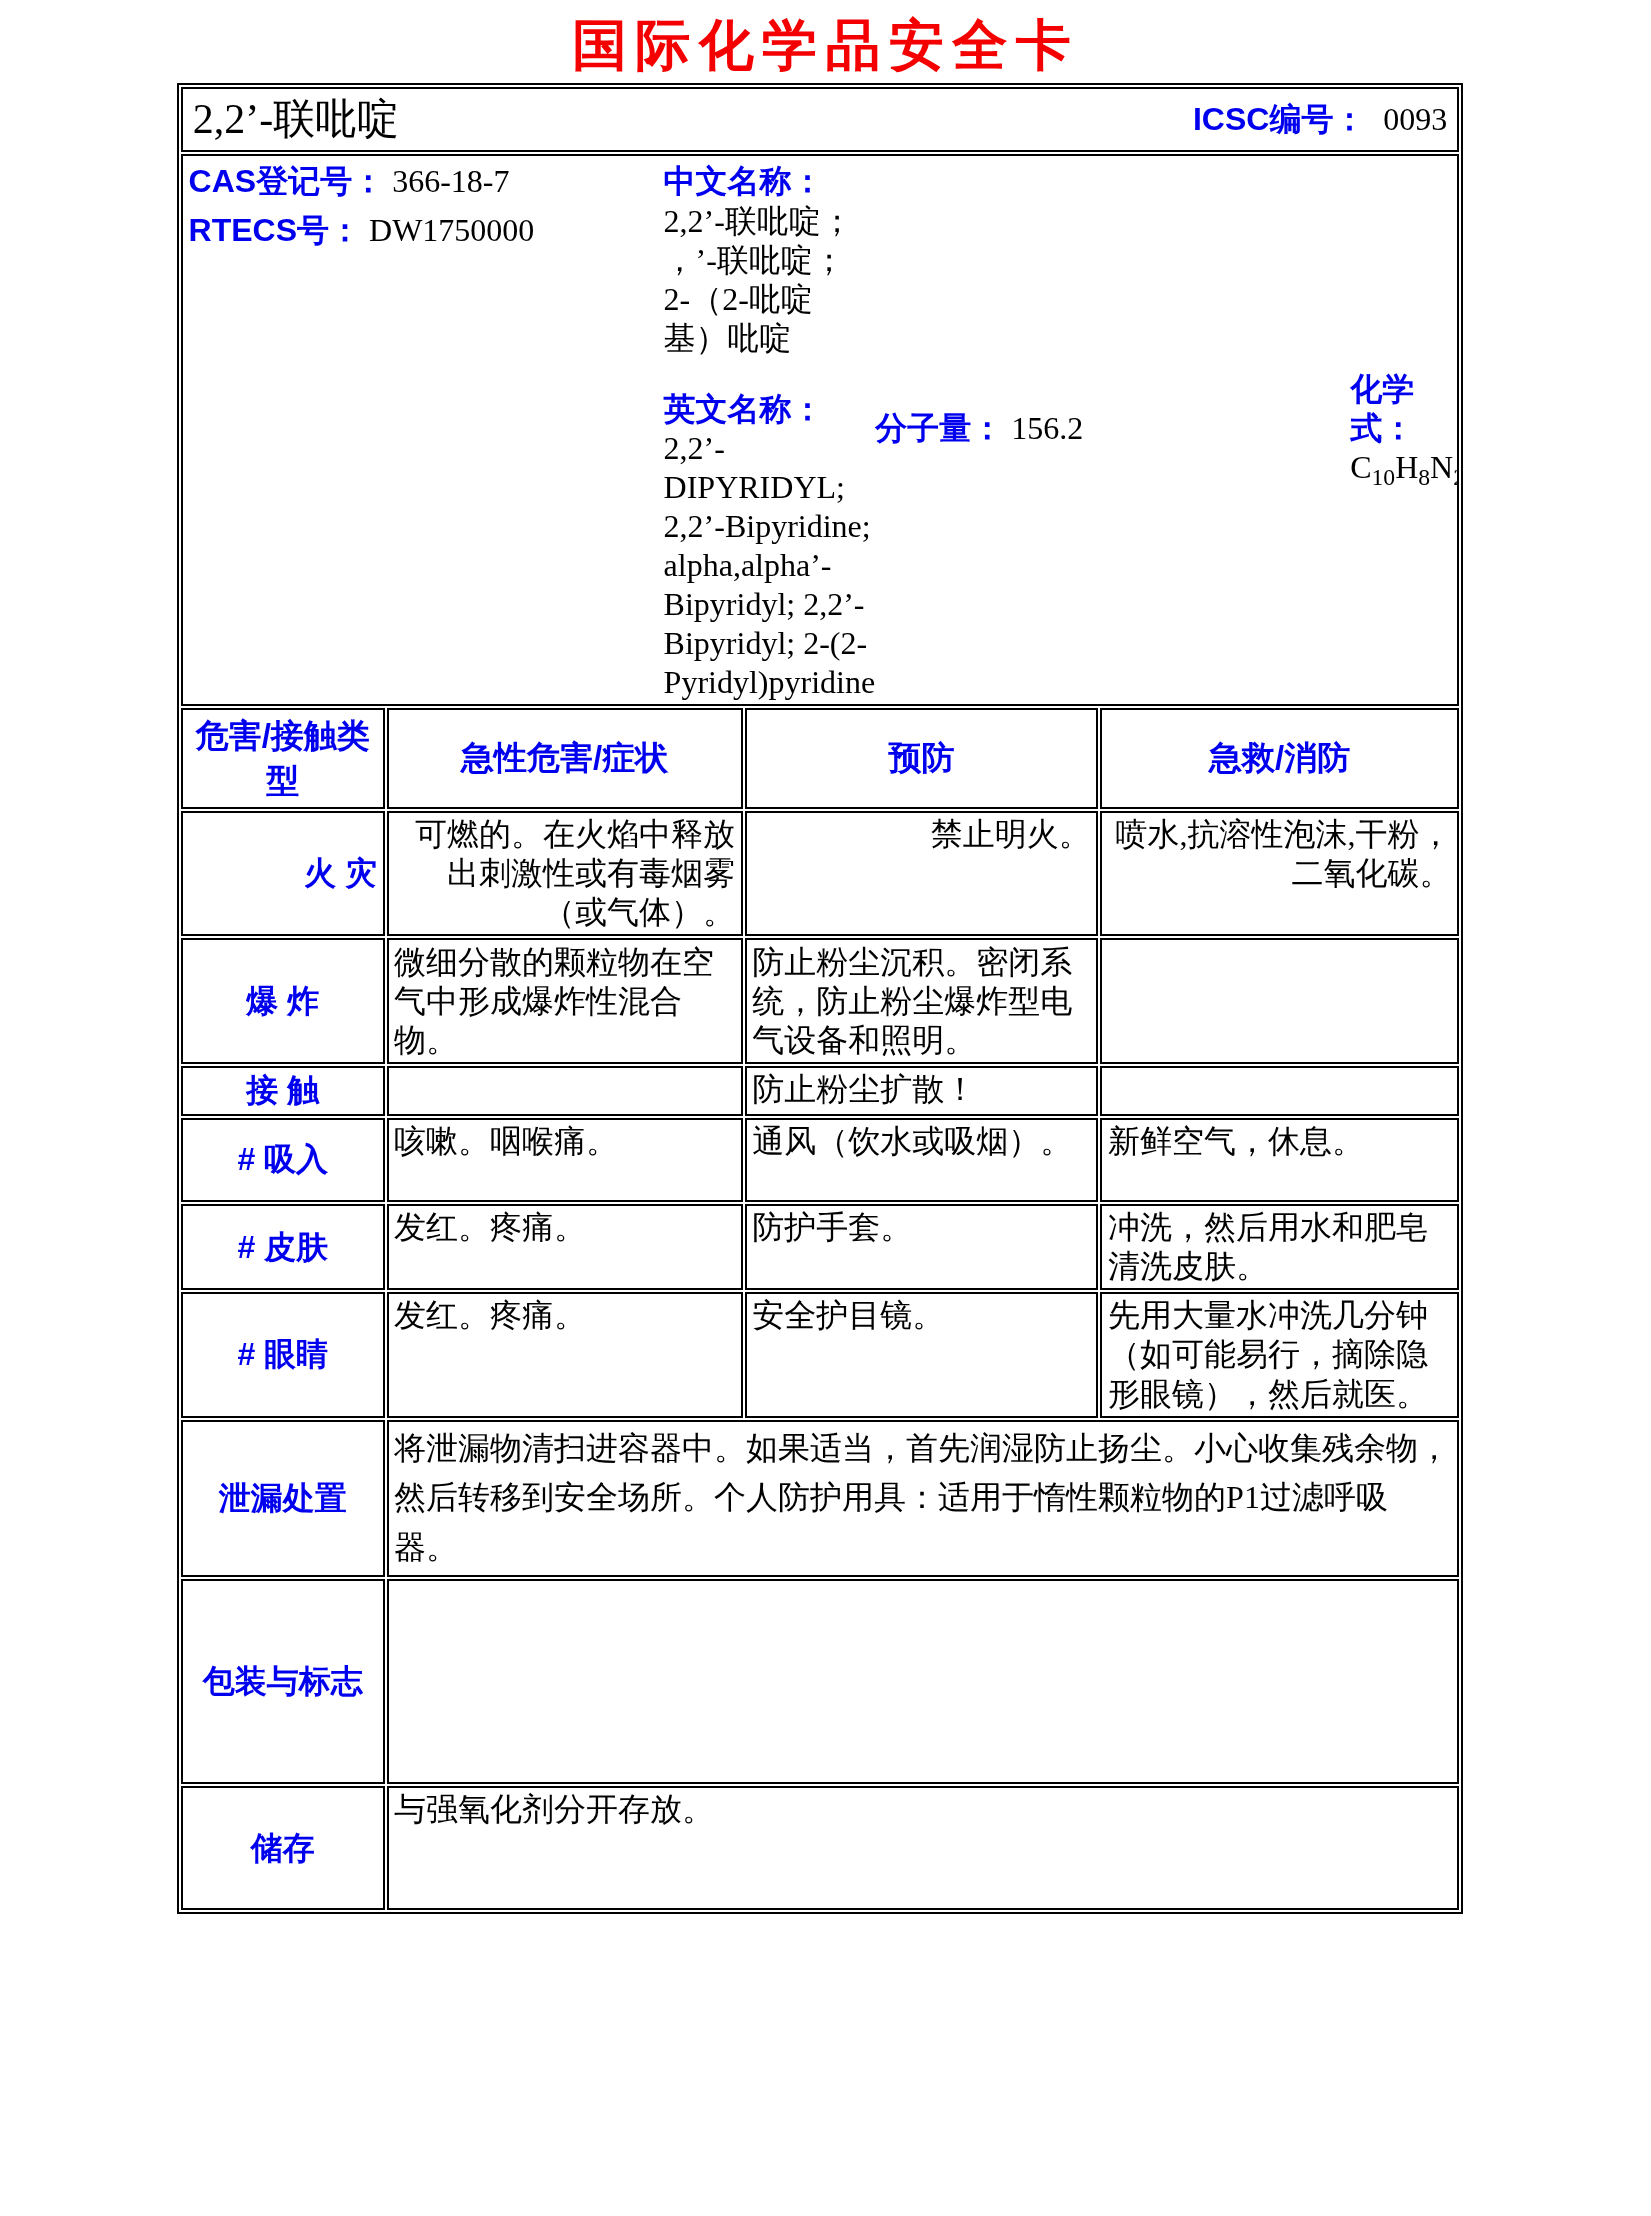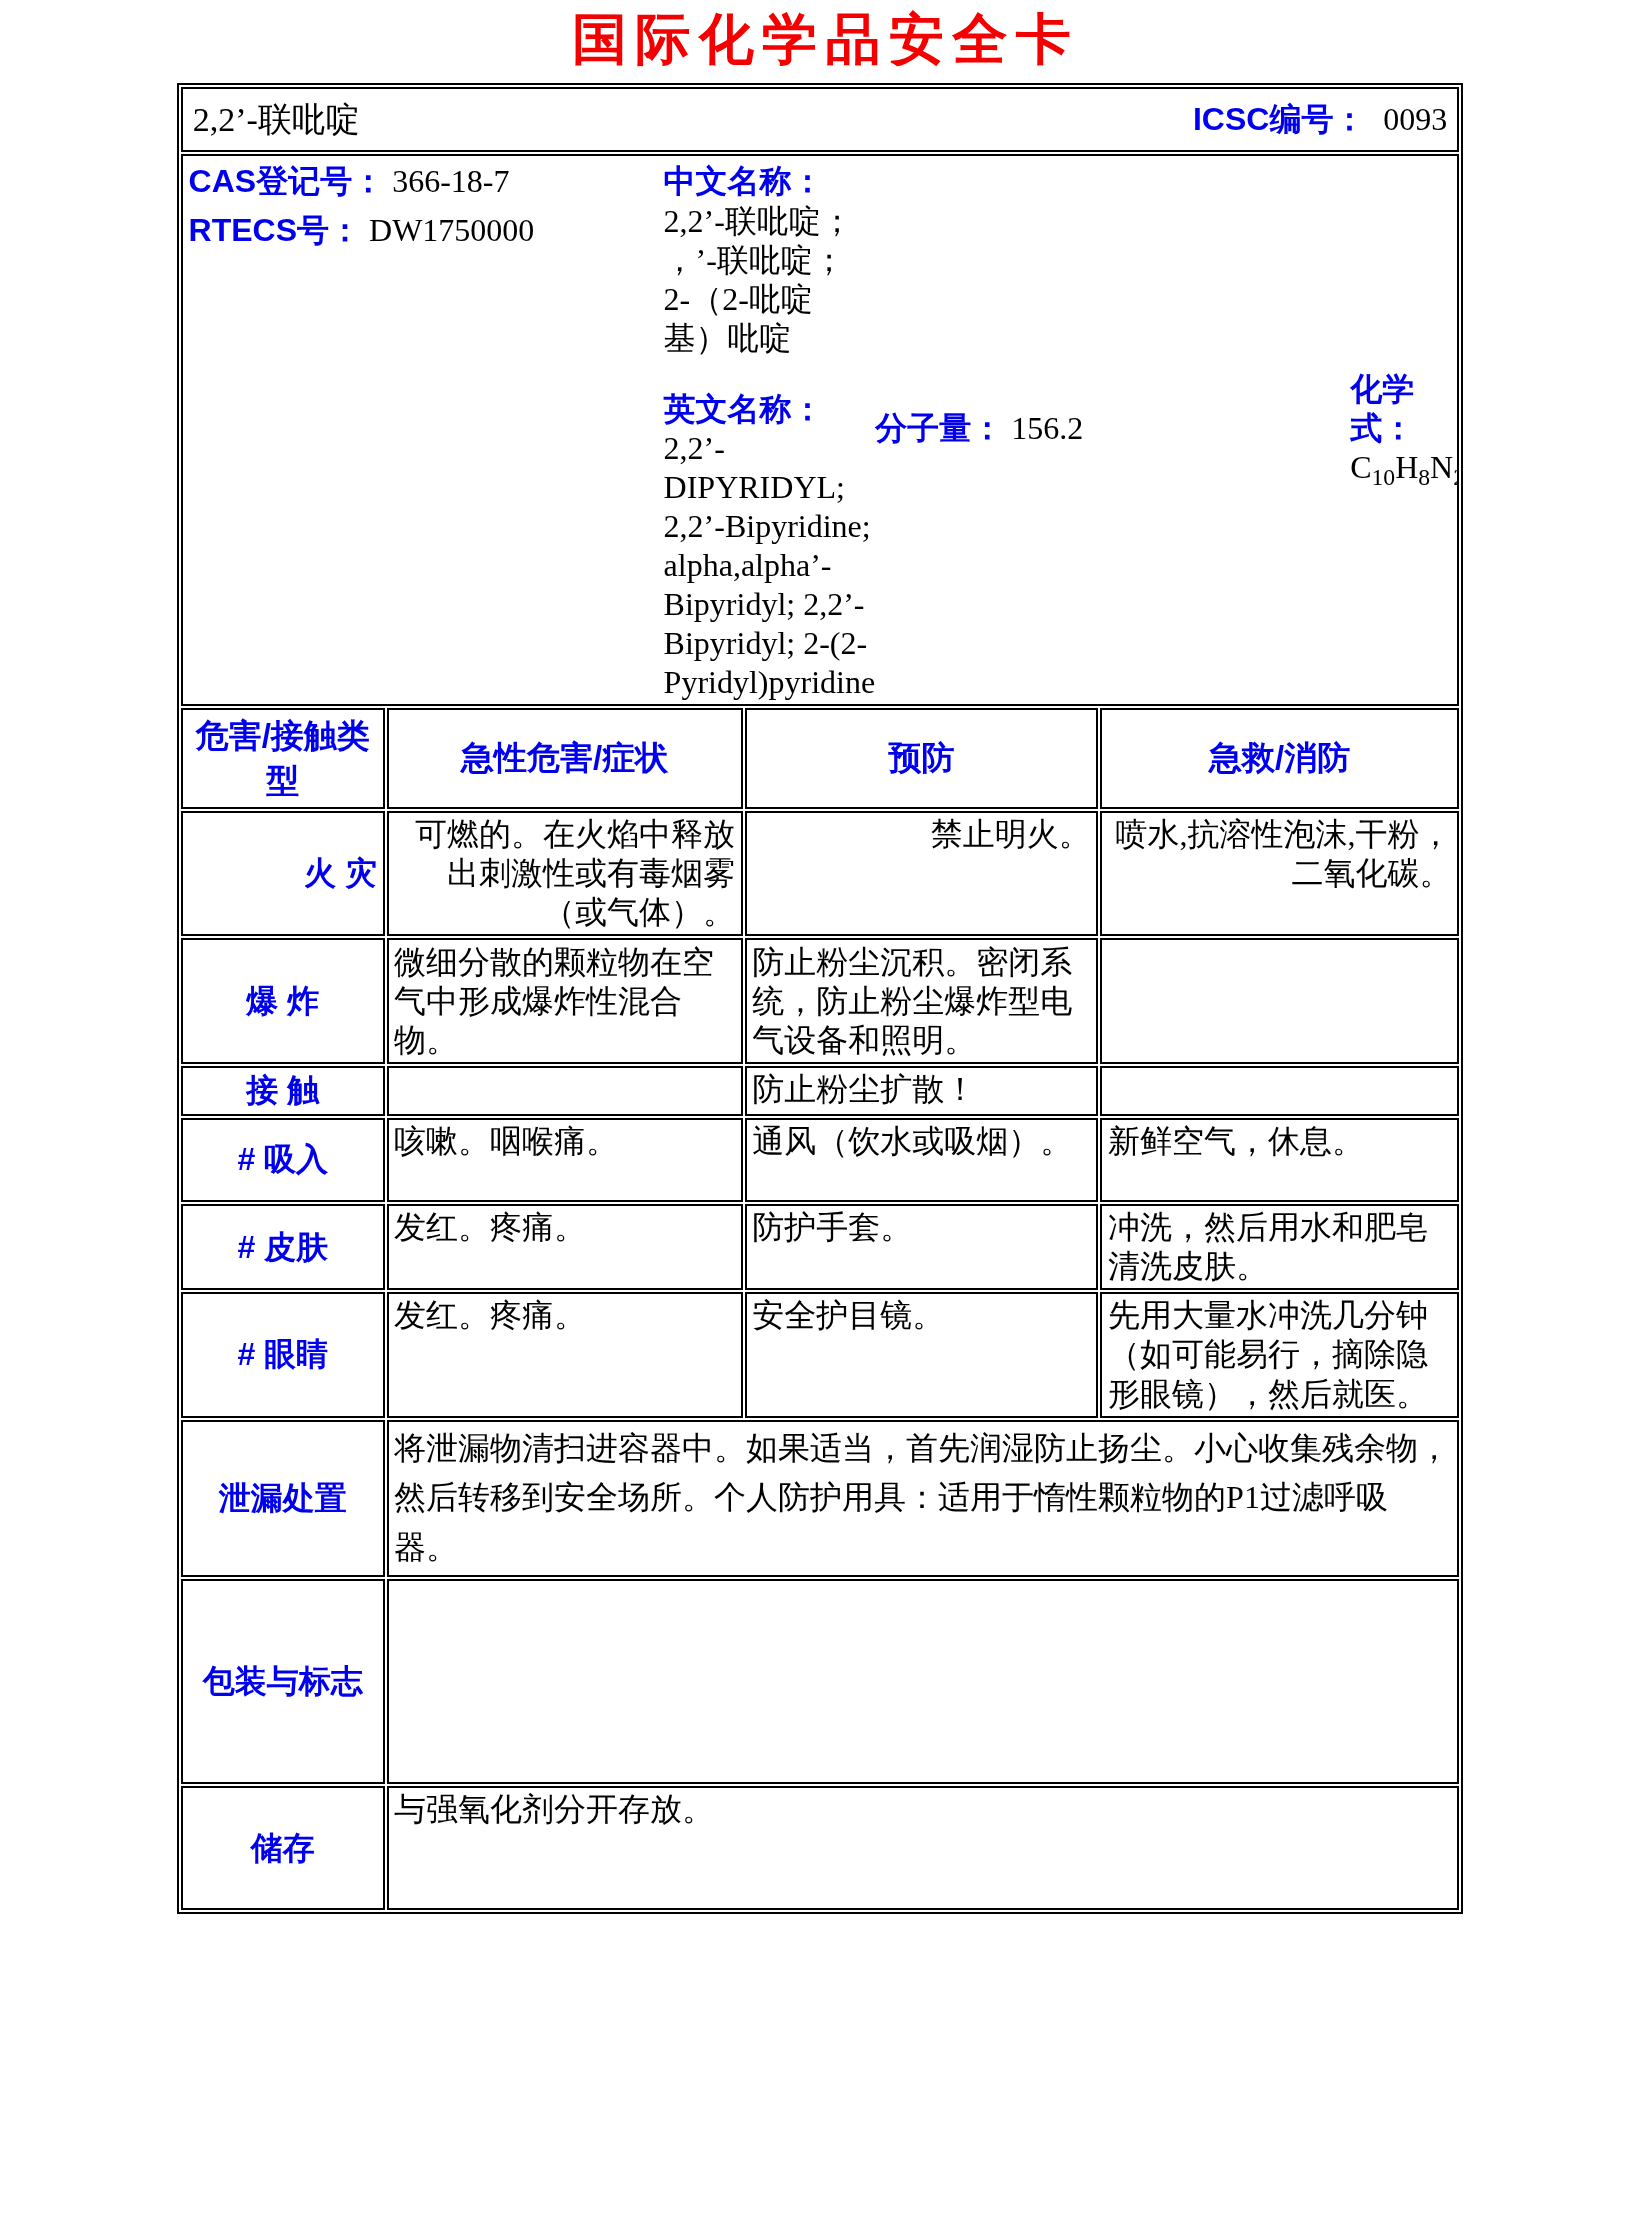--- a/index.html
+++ b/index.html
@@ -11,21 +11,21 @@
   .page{
     position:relative;
     width:1651px;
     height:2216px;
     background:#ffffff;
     font-family:"Liberation Serif","DejaVu Serif",serif;
     color:#000;
   }
   .title{
     margin:0;
-    padding-top:9px;
+    padding-top:15px;
     text-align:center;
     color:var(--red,#f40000);
     font-family:"Liberation Sans","DejaVu Sans",sans-serif;
     font-weight:bold;
     font-size:55px;
     letter-spacing:8.4px;
     line-height:1.1;
   }
   table.card{
     position:absolute;
@@ -52,21 +52,21 @@
     overflow:hidden;
   }
   .lab{
     color:var(--blue,#0000ee);
     font-family:"Liberation Sans","DejaVu Sans",sans-serif;
     font-weight:bold;
   }
   
   td.namecell{height:57px;vertical-align:middle;}
   .namebar{display:flex;justify-content:space-between;align-items:center;padding:0 4.2px;}
-  .namebar .chem{font-size:34px;}
+  .namebar .chem{font-size:42px;}
   .namebar .icsc .val{margin-left:9.8px;}
   
   td.infocell{height:362px;}
   .info-wrap{display:flex;flex-direction:row;justify-content:space-between;min-height:354px;}
   .info-main{display:flex;align-items:flex-start;}
   .info-left{flex:0 0 475px;}
   .info-left .line{margin:4.2px 0 9.8px 0;}
   .info-right{flex:1;}
   .info-right p{margin:4.2px 0 0 0;}
   .info-right p.en{margin-top:32px;}

